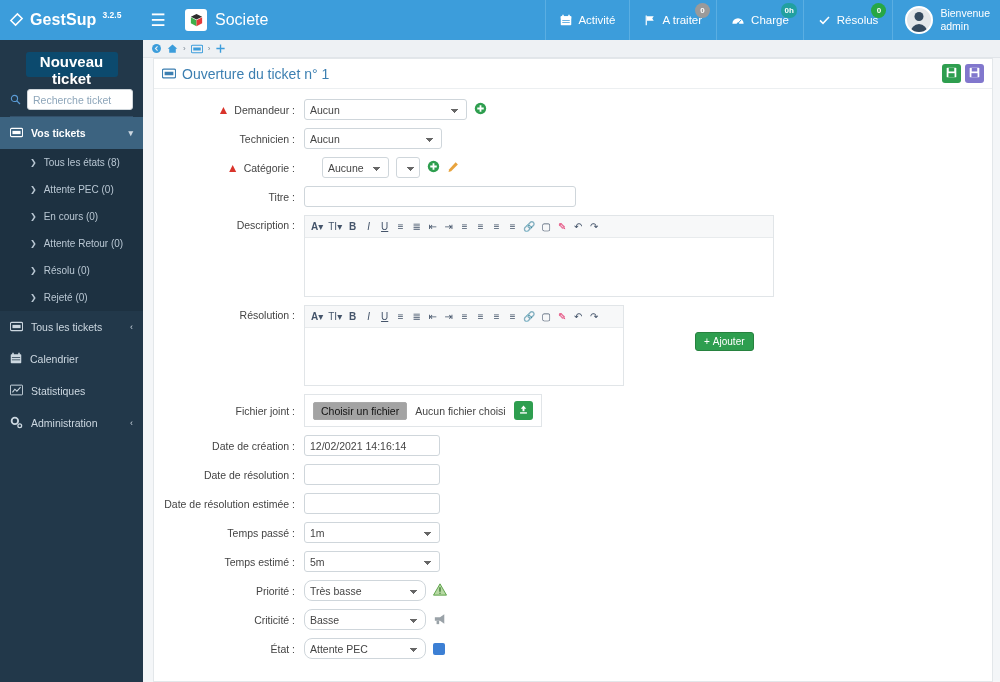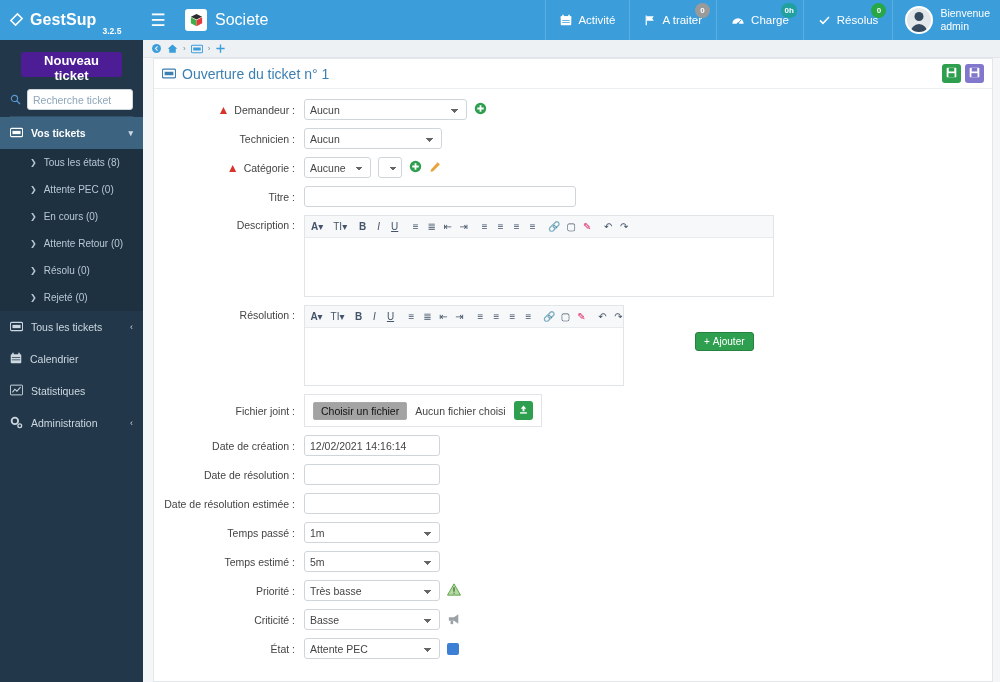--- a/index.html
+++ b/index.html
@@ -16,21 +16,21 @@
   .topbar {
     position: absolute; top: 0; left: 0; width: 1000px; height: 40px;
     background: #3c9ddb; display: flex; align-items: stretch;
   }
   .brand {
     width: 143px; height: 40px; display: flex; align-items: center;
     padding-left: 9px; gap: 6px;
   }
   .brand-logo { color: #fff; font-size: 15px; line-height: 1; }
   .brand-name { color: #fff; font-size: 16px; font-weight: bold; letter-spacing: .1px; }
-  .brand-ver { color: #fff; font-size: 8.5px; font-weight: bold; align-self: flex-end; padding-bottom: 4px; }
+  .brand-ver { color: #fff; font-size: 8.5px; font-weight: bold; align-self: flex-end; padding-bottom: 20px; }
   .burger {
     width: 30px; display: flex; align-items: center; justify-content: center;
     color: #fff; font-size: 17px; cursor: pointer;
   }
   .site-block { display: flex; align-items: center; gap: 8px; padding-left: 12px; }
   .site-logo {
     width: 22px; height: 22px; background: #fff; border-radius: 3px;
     display: flex; align-items: center; justify-content: center;
   }
   .site-name { color: #fff; font-size: 16px; }
@@ -70,23 +70,23 @@
     border-radius: 50% 50% 0 0 / 70% 70% 0 0; background: #34495e;
   }
   .user-text { line-height: 1.25; }
 
   
   .sidebar {
     position: absolute; top: 40px; left: 0; width: 143px; height: 642px;
     background: #22384a;
   }
   .new-ticket-btn {
-    margin: 12px auto 0; display: block; width: 101px; height: 25px;
-    background: #4c1d95; color: #fff; border: none; border-radius: 3px;
-    font-size: 13px; font-weight: bold; cursor: pointer;
+    margin: 12px auto 0; display: block; width: 92px; height: 25px;
+    background: #0c4a6e; color: #fff; border: none; border-radius: 3px;
+    font-size: 15px; font-weight: bold; cursor: pointer;
     font-family: "Liberation Sans", sans-serif;
   }
   .search-row {
     margin: 12px 10px 0; display: flex; align-items: center; gap: 6px;
     border-bottom: 1px solid #33506a; padding-bottom: 6px;
   }
   .search-row input {
     background: transparent; border: none; outline: none;
     color: #9fb3c4; font-size: 10.5px; width: 100%;
     font-family: "Liberation Sans", sans-serif;
@@ -156,39 +156,39 @@
   }
   select {
     -webkit-appearance: none; appearance: none; padding-right: 18px;
     background-image: linear-gradient(45deg, transparent 50%, #666 50%),
                       linear-gradient(135deg, #666 50%, transparent 50%);
     background-position: calc(100% - 11px) 9px, calc(100% - 7px) 9px;
     background-size: 4px 4px, 4px 4px; background-repeat: no-repeat;
   }
   .w-demandeur { width: 163px; }
   .w-tech { width: 138px; }
-  .w-cat { width: 67px; }
+  .w-cat { width: 67px; margin-left: 18px; }
   .w-cat2 { width: 24px; padding-right: 14px;
     background-position: calc(100% - 8px) 9px, calc(100% - 4px) 9px; }
   .w-titre { width: 272px; }
   .w-date { width: 136px; }
   .w-temps { width: 136px; }
-  .w-sel { width: 136px; }
+  .w-sel { width: 122px; border-radius: 8px; }
 
   .editor { border: 1px solid #e1e5e8; background: #fff; }
   .editor-tb {
     background: #f7f8f9; border-bottom: 1px solid #e8ebed;
     height: 22px; display: flex; align-items: center; gap: 1px;
     padding: 0 4px; color: #44546a;
   }
   .tbtn {
     min-width: 15px; height: 20px; display: flex; align-items: center;
     justify-content: center; font-size: 10px; cursor: pointer; padding: 0 2px;
   }
-  .tbtn.sep-gap { margin-left: 5px; }
+  .tbtn.sep-gap { }
   .editor-body { background: #fff; }
   .ed-desc { width: 470px; }
   .ed-desc .editor-body { height: 58px; }
   .ed-reso { width: 320px; }
   .ed-reso .editor-body { height: 57px; }
 
   .add-btn {
     background: #2e9e4f; color: #fff; border: 1px solid #27823f; border-radius: 3px;
     height: 19px; padding: 0 8px; font-size: 10px; cursor: pointer;
     display: flex; align-items: center; gap: 3px;

